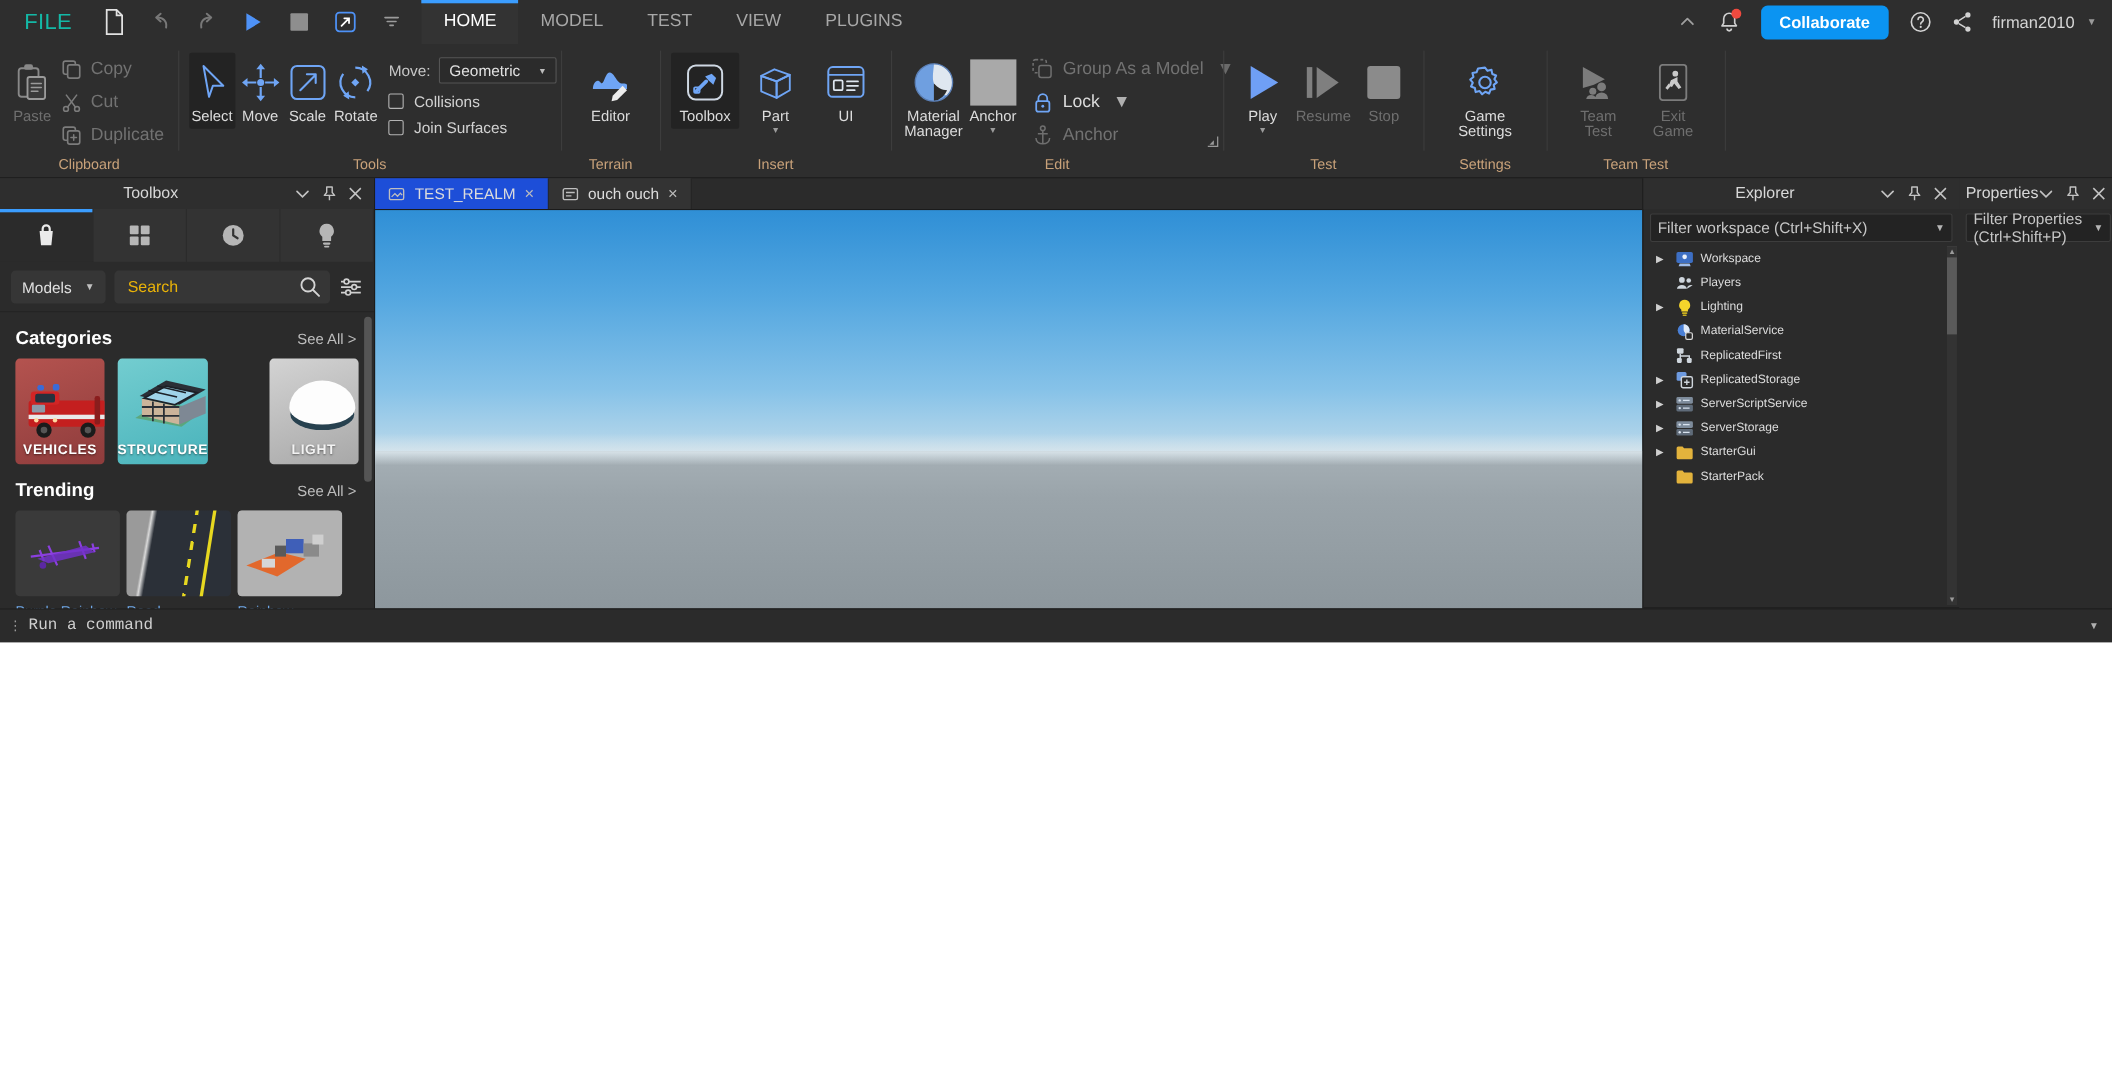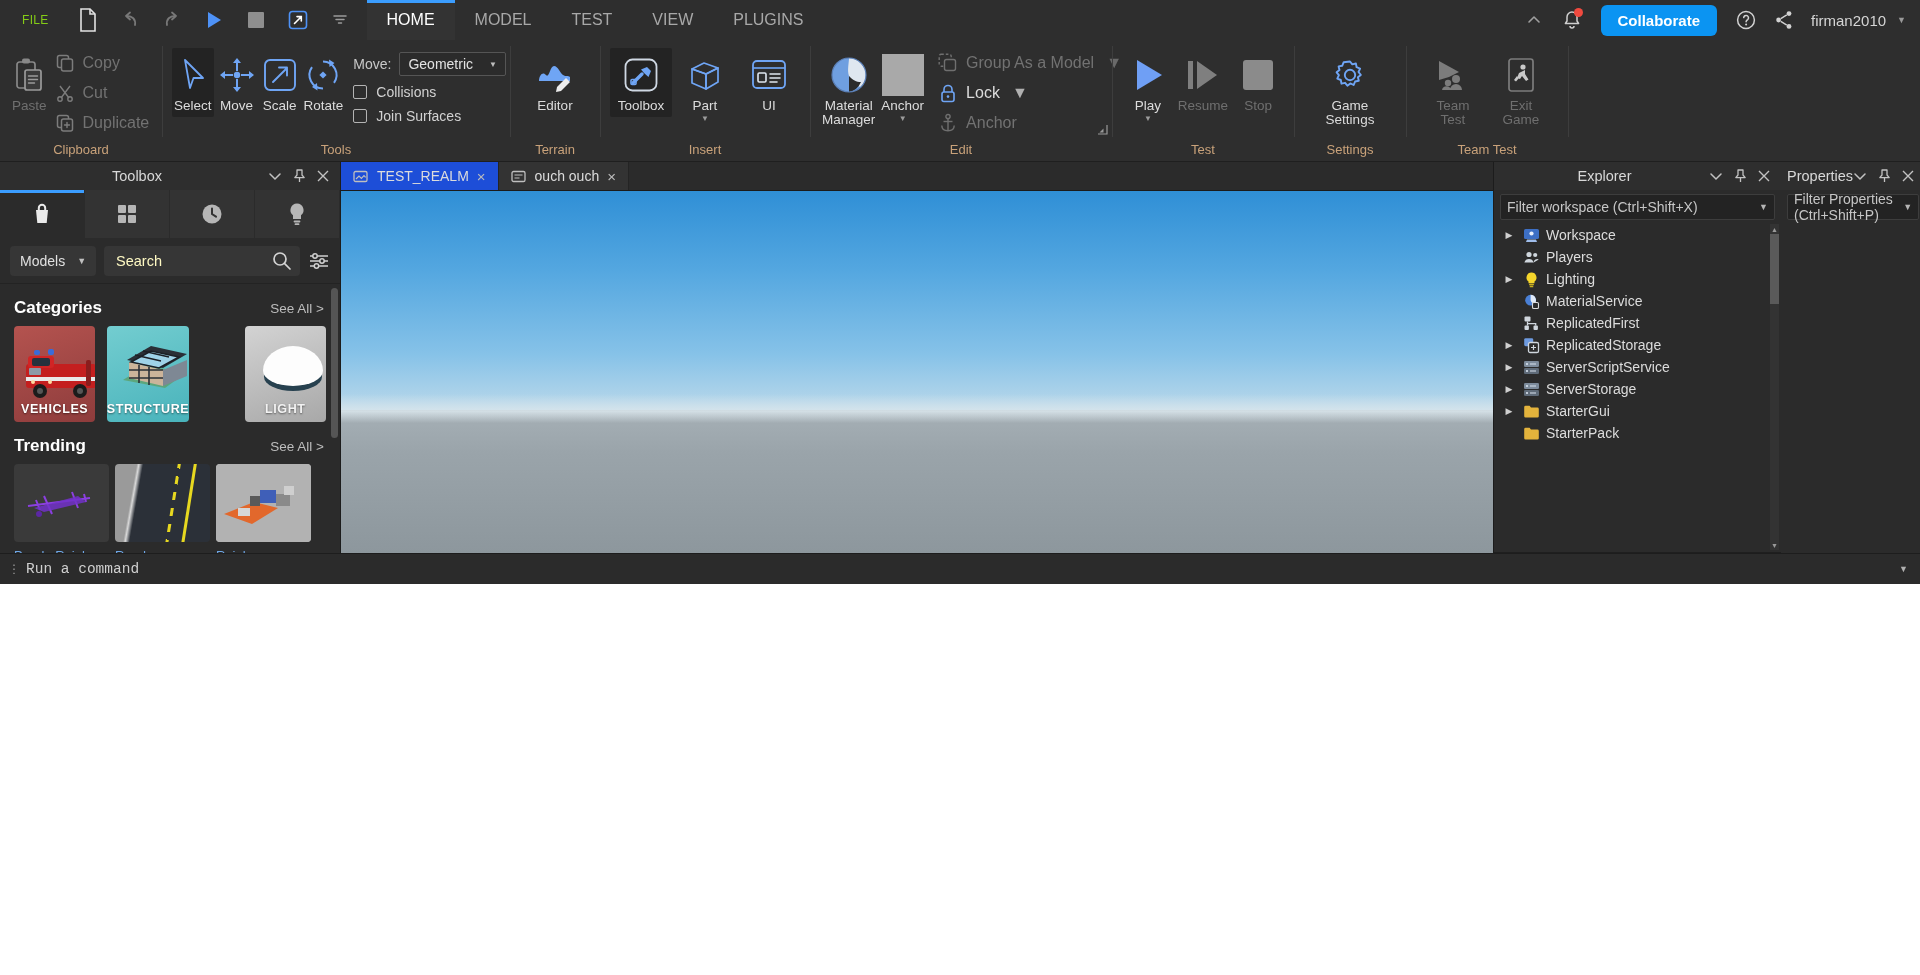--- a/index.html
+++ b/index.html
@@ -14,21 +14,21 @@
   .app { width: 1920px; height: 975px; display: flex; flex-direction: column; position: relative; }
 
   
   .topbar {
     height: 40px; background: #2e2e2e; display: flex; align-items: stretch;
     flex: 0 0 40px; position: relative;
   }
   .topbar-left { display: flex; align-items: stretch; }
   .tb-file {
     display: flex; align-items: center; padding: 0 18px 0 22px;
-    font-size: 12px; color: #84cc16; letter-spacing: .3px;
+    font-size: 20px; color: #14b8a6; letter-spacing: .3px;
   }
   .tb-icon {
     width: 42px; display: flex; align-items: center; justify-content: center;
     cursor: default;
   }
   .tb-icon svg { display: block; }
   .ribbon-tabs { display: flex; align-items: stretch; margin-left: 6px; }
   .rtab {
     padding: 0 20px; display: flex; align-items: center; justify-content: center;
     font-size: 16px; color: #a8a8a8; position: relative;
@@ -137,21 +137,21 @@
   }
   .tb-dropdown {
     background: #363636; border-radius: 4px; height: 30px; display: flex; align-items: center;
     padding: 0 10px; gap: 12px; font-size: 14px; color: #e0e0e0;
   }
   .tb-dropdown .ar { font-size: 9px; color: #c0c0c0; }
   .tb-search {
     flex: 1; background: #363636; border-radius: 4px; height: 30px;
     display: flex; align-items: center; padding: 0 8px 0 12px; gap: 6px;
   }
-  .tb-search .ph { flex: 1; font-size: 14.5px; color: #fef9c3; }
+  .tb-search .ph { flex: 1; font-size: 14.5px; color: #eab308; }
   .tb-filtericon { width: 22px; display: flex; align-items: center; justify-content: center; }
 
   .tb-scroll { flex: 1; overflow: hidden; position: relative; background: #2b2b2b; padding: 0 0 0 0; }
   .tb-sect-head {
     display: flex; align-items: baseline; padding: 14px 16px 8px 14px;
   }
   .tb-sect-title { font-size: 17px; font-weight: bold; color: #fff; }
   .tb-seeall { margin-left: auto; font-size: 13.5px; color: #bdbdbd; }
 
   .tb-grid { display: flex; gap: 12px; padding: 0 14px; }
@@ -228,21 +228,21 @@
     height: 26px; flex: 0 0 26px; margin: 4px 6px 2px 6px; background: #232323;
     border: 1px solid #3d3d3d; border-radius: 2px; display: flex; align-items: center;
     padding: 0 6px;
   }
   .filterbar .fb-text { flex: 1; font-size: 14px; color: #c6c6c6; }
   .filterbar .fb-ar { font-size: 9px; color: #b5b5b5; }
   .tree { flex: 1; overflow: hidden; position: relative; padding-top: 2px; }
   .tree-row { height: 22px; display: flex; align-items: center; padding-left: 8px; gap: 6px; }
   .tw-arrow { width: 14px; display: flex; align-items: center; justify-content: center; color: #cfcfcf; font-size: 9px; }
   .tw-icon { width: 18px; height: 18px; display: flex; align-items: center; justify-content: center; }
-  .tw-label { font-size: 14px; color: #dcdcdc; }
+  .tw-label { font-size: 11px; color: #dcdcdc; }
   .tree-scroll {
     position: absolute; right: 2px; top: 2px; bottom: 2px; width: 9px; background: #333;
   }
   .tree-thumb { position: absolute; right: 2px; top: 2px; width: 9px; height: 80px; background: #5a5a5a; }
   .scroll-arrow { position:absolute; right:2px; width: 9px; height: 10px; display:flex; align-items:center; justify-content:center; color:#9a9a9a; font-size:7px; background:#333;}
 
   .properties { flex: 1; display: flex; flex-direction: column; }
 
   
   .cmdbar {

